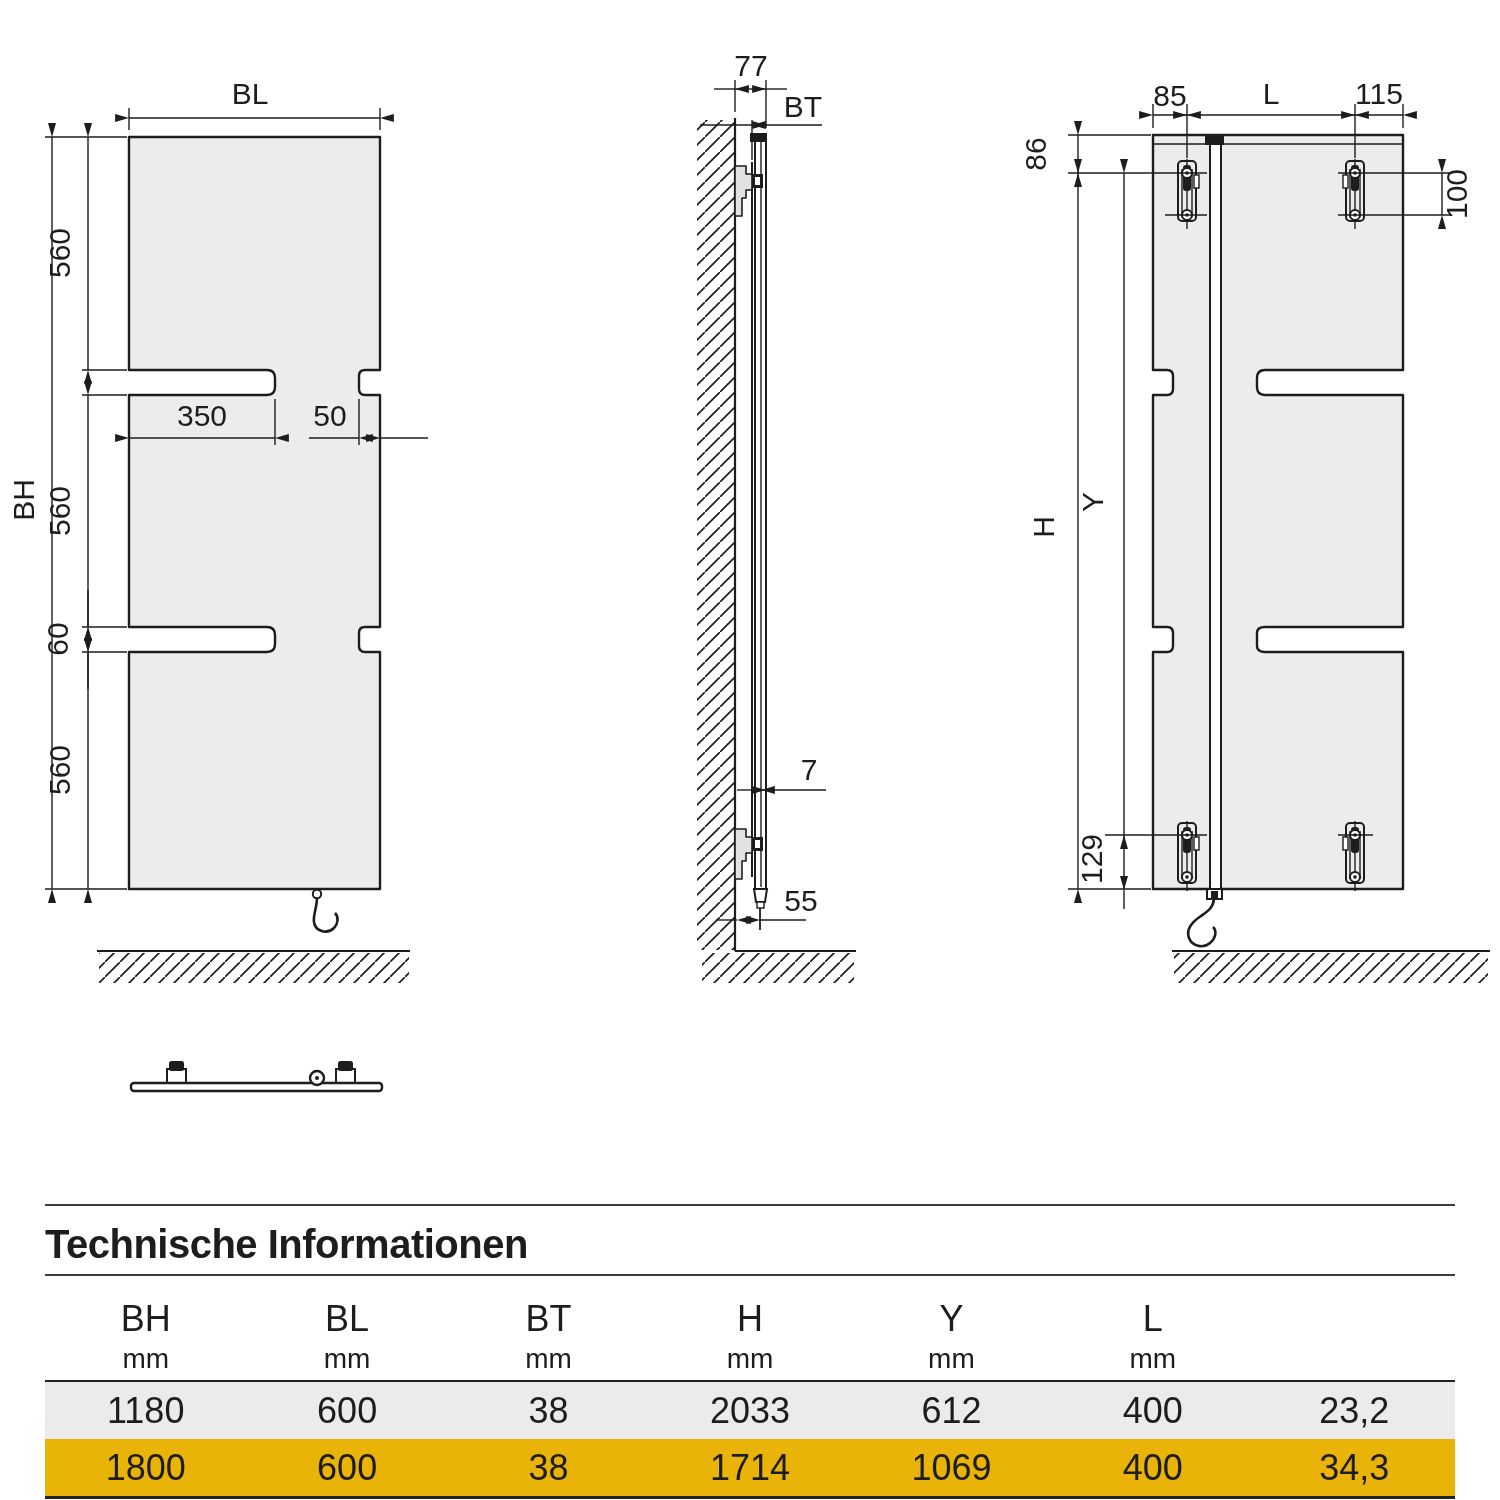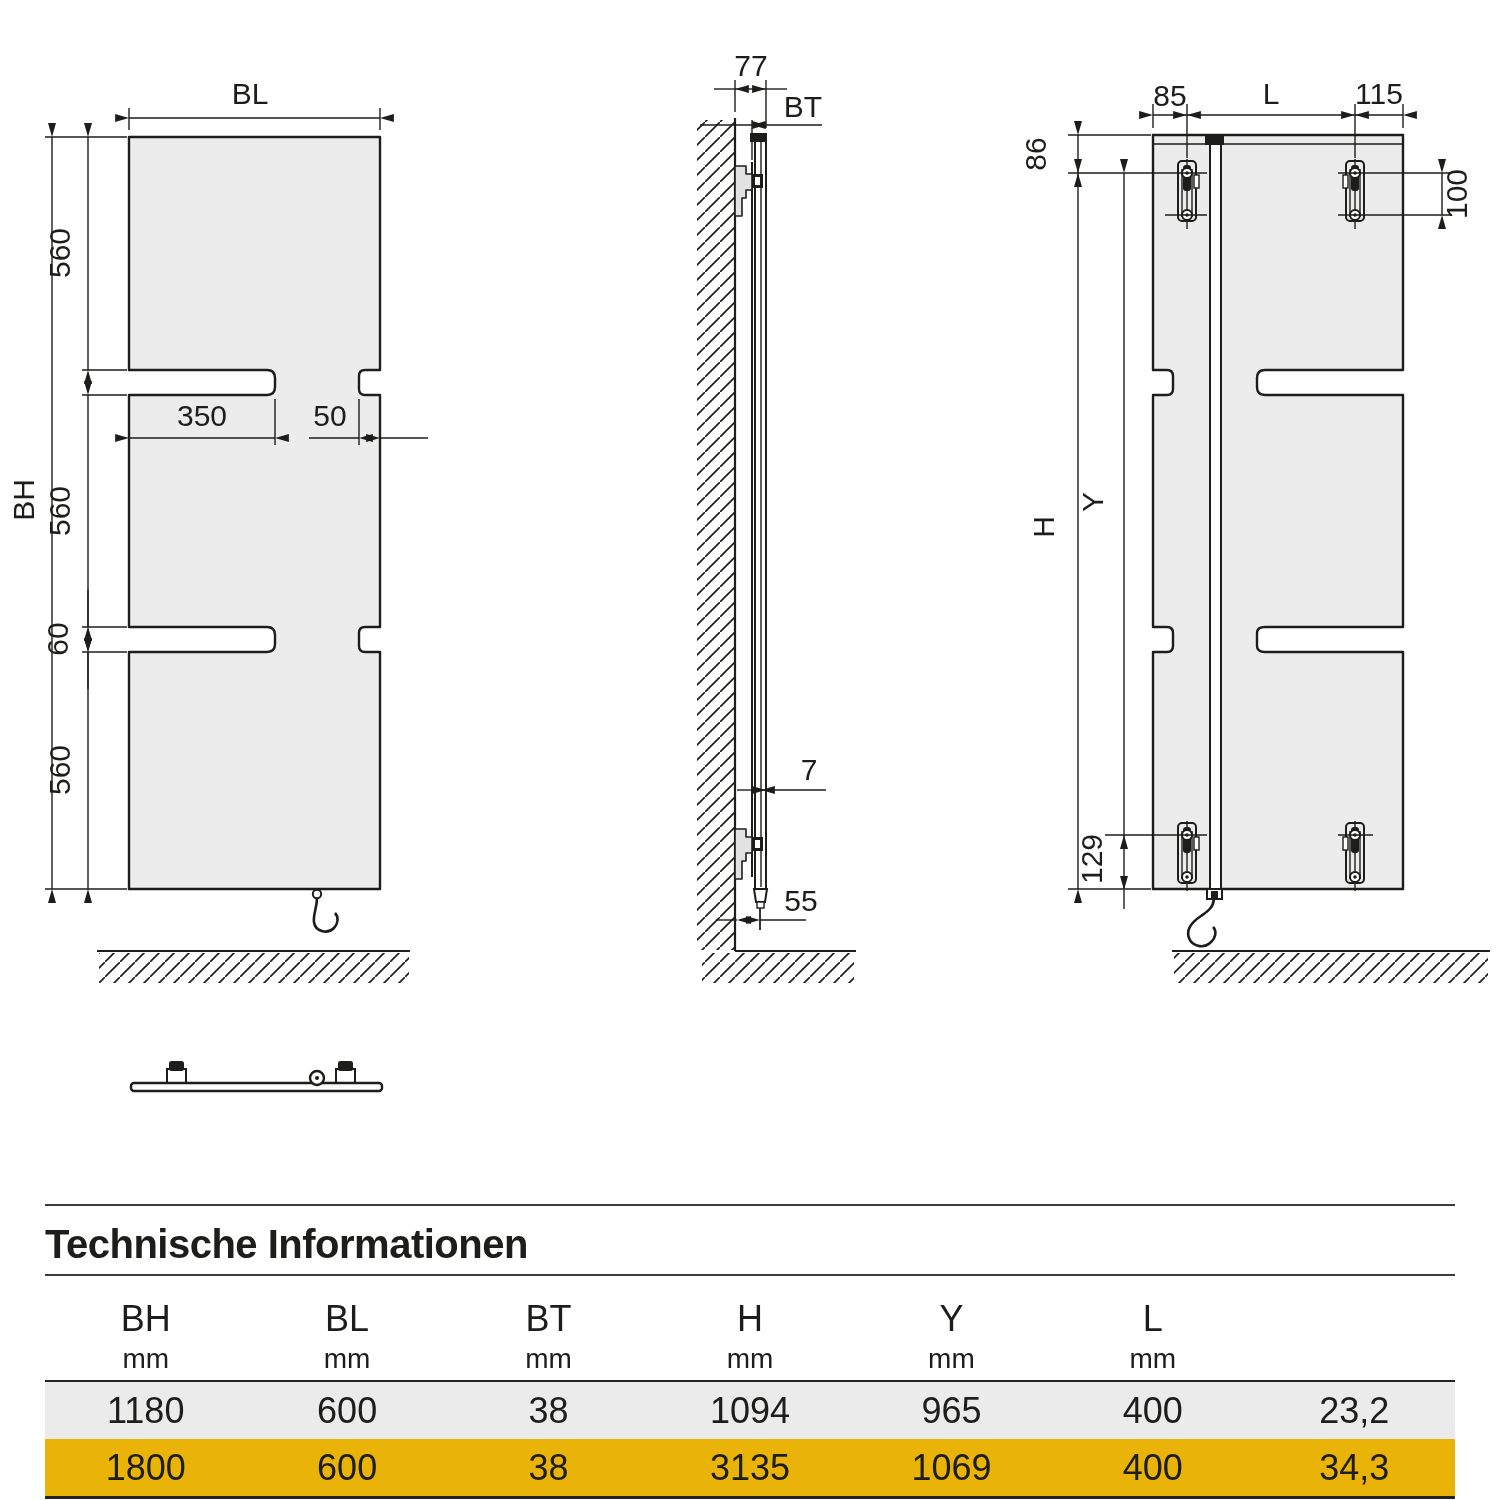--- a/index.html
+++ b/index.html
@@ -286,31 +286,31 @@
       <div class="u">mm</div>
     </div>
   </div>
 
   <div class="rule heavy r3"></div>
 
   <div class="data-row row-0">
     <div>1180</div>
     <div>600</div>
     <div>38</div>
-    <div>1094</div>
-    <div>965</div>
+    <div>2033</div>
+    <div>612</div>
     <div>400</div>
     <div>23,2</div>
   </div>
 
   <div class="data-row row-1">
     <div>1800</div>
     <div>600</div>
     <div>38</div>
-    <div>3135</div>
+    <div>1714</div>
     <div>1069</div>
     <div>400</div>
     <div>34,3</div>
   </div>
 
   <div class="rule heavy r4"></div>
 </div>
 
 </div>
 

